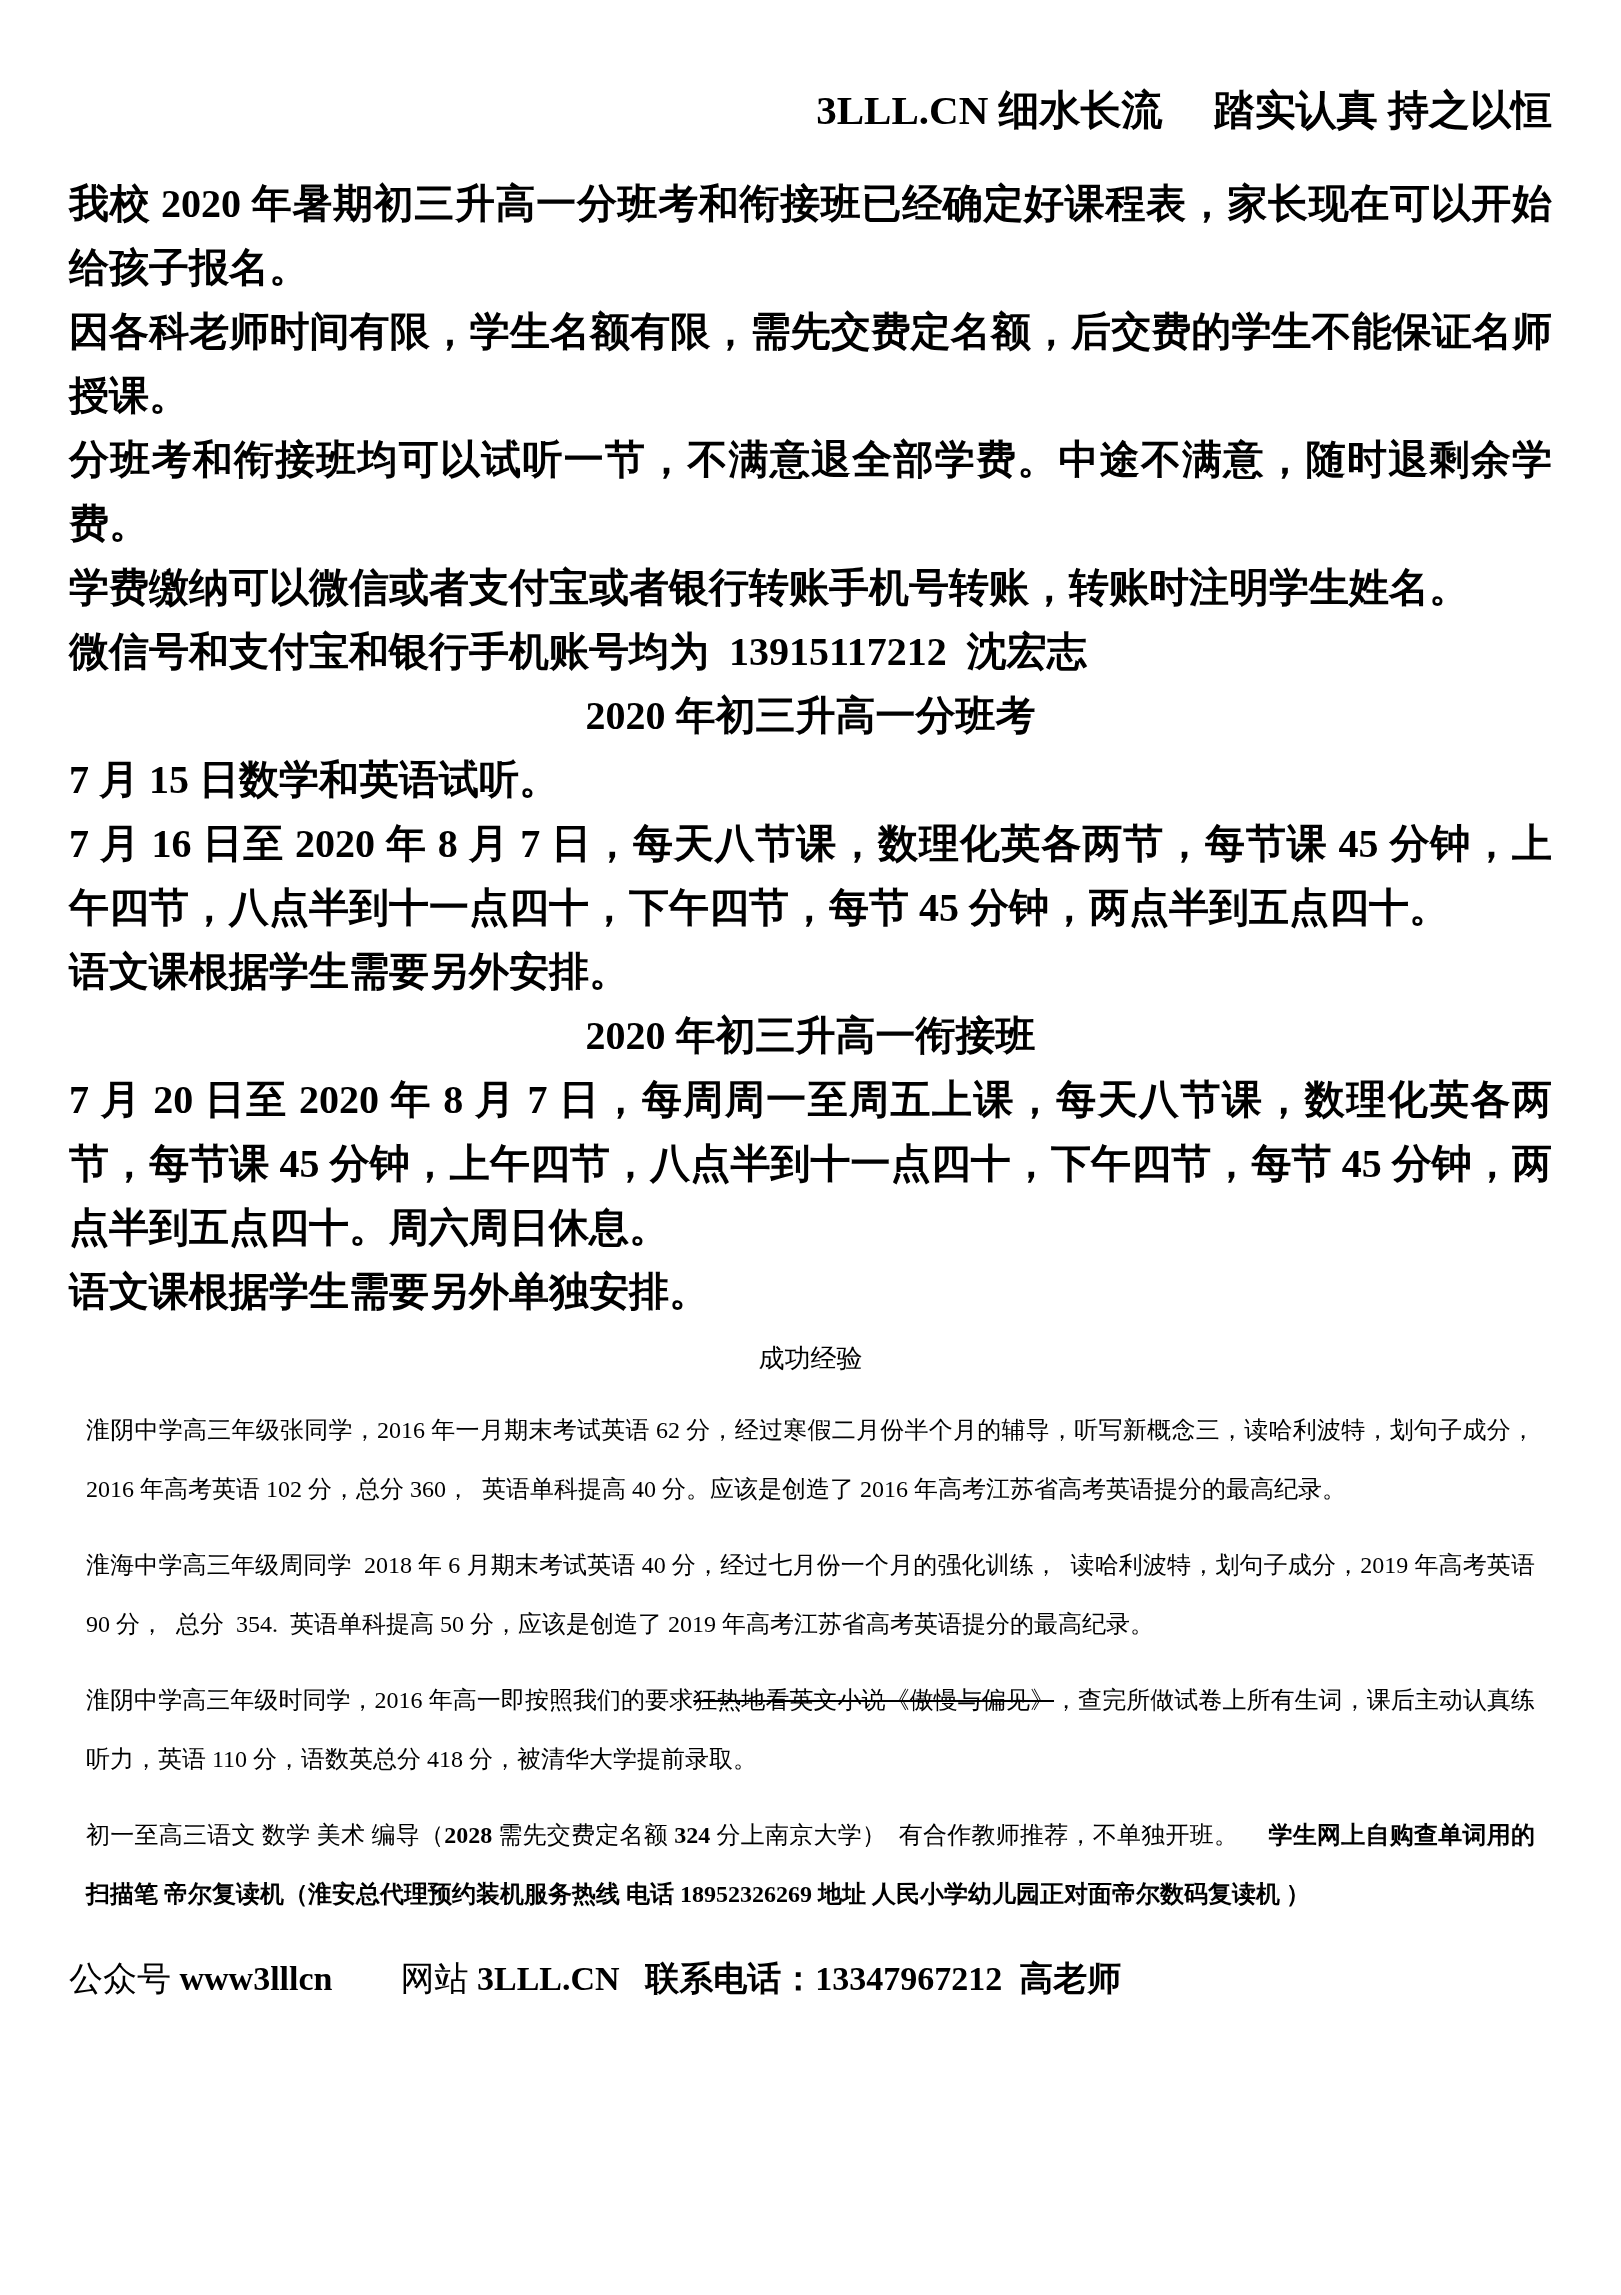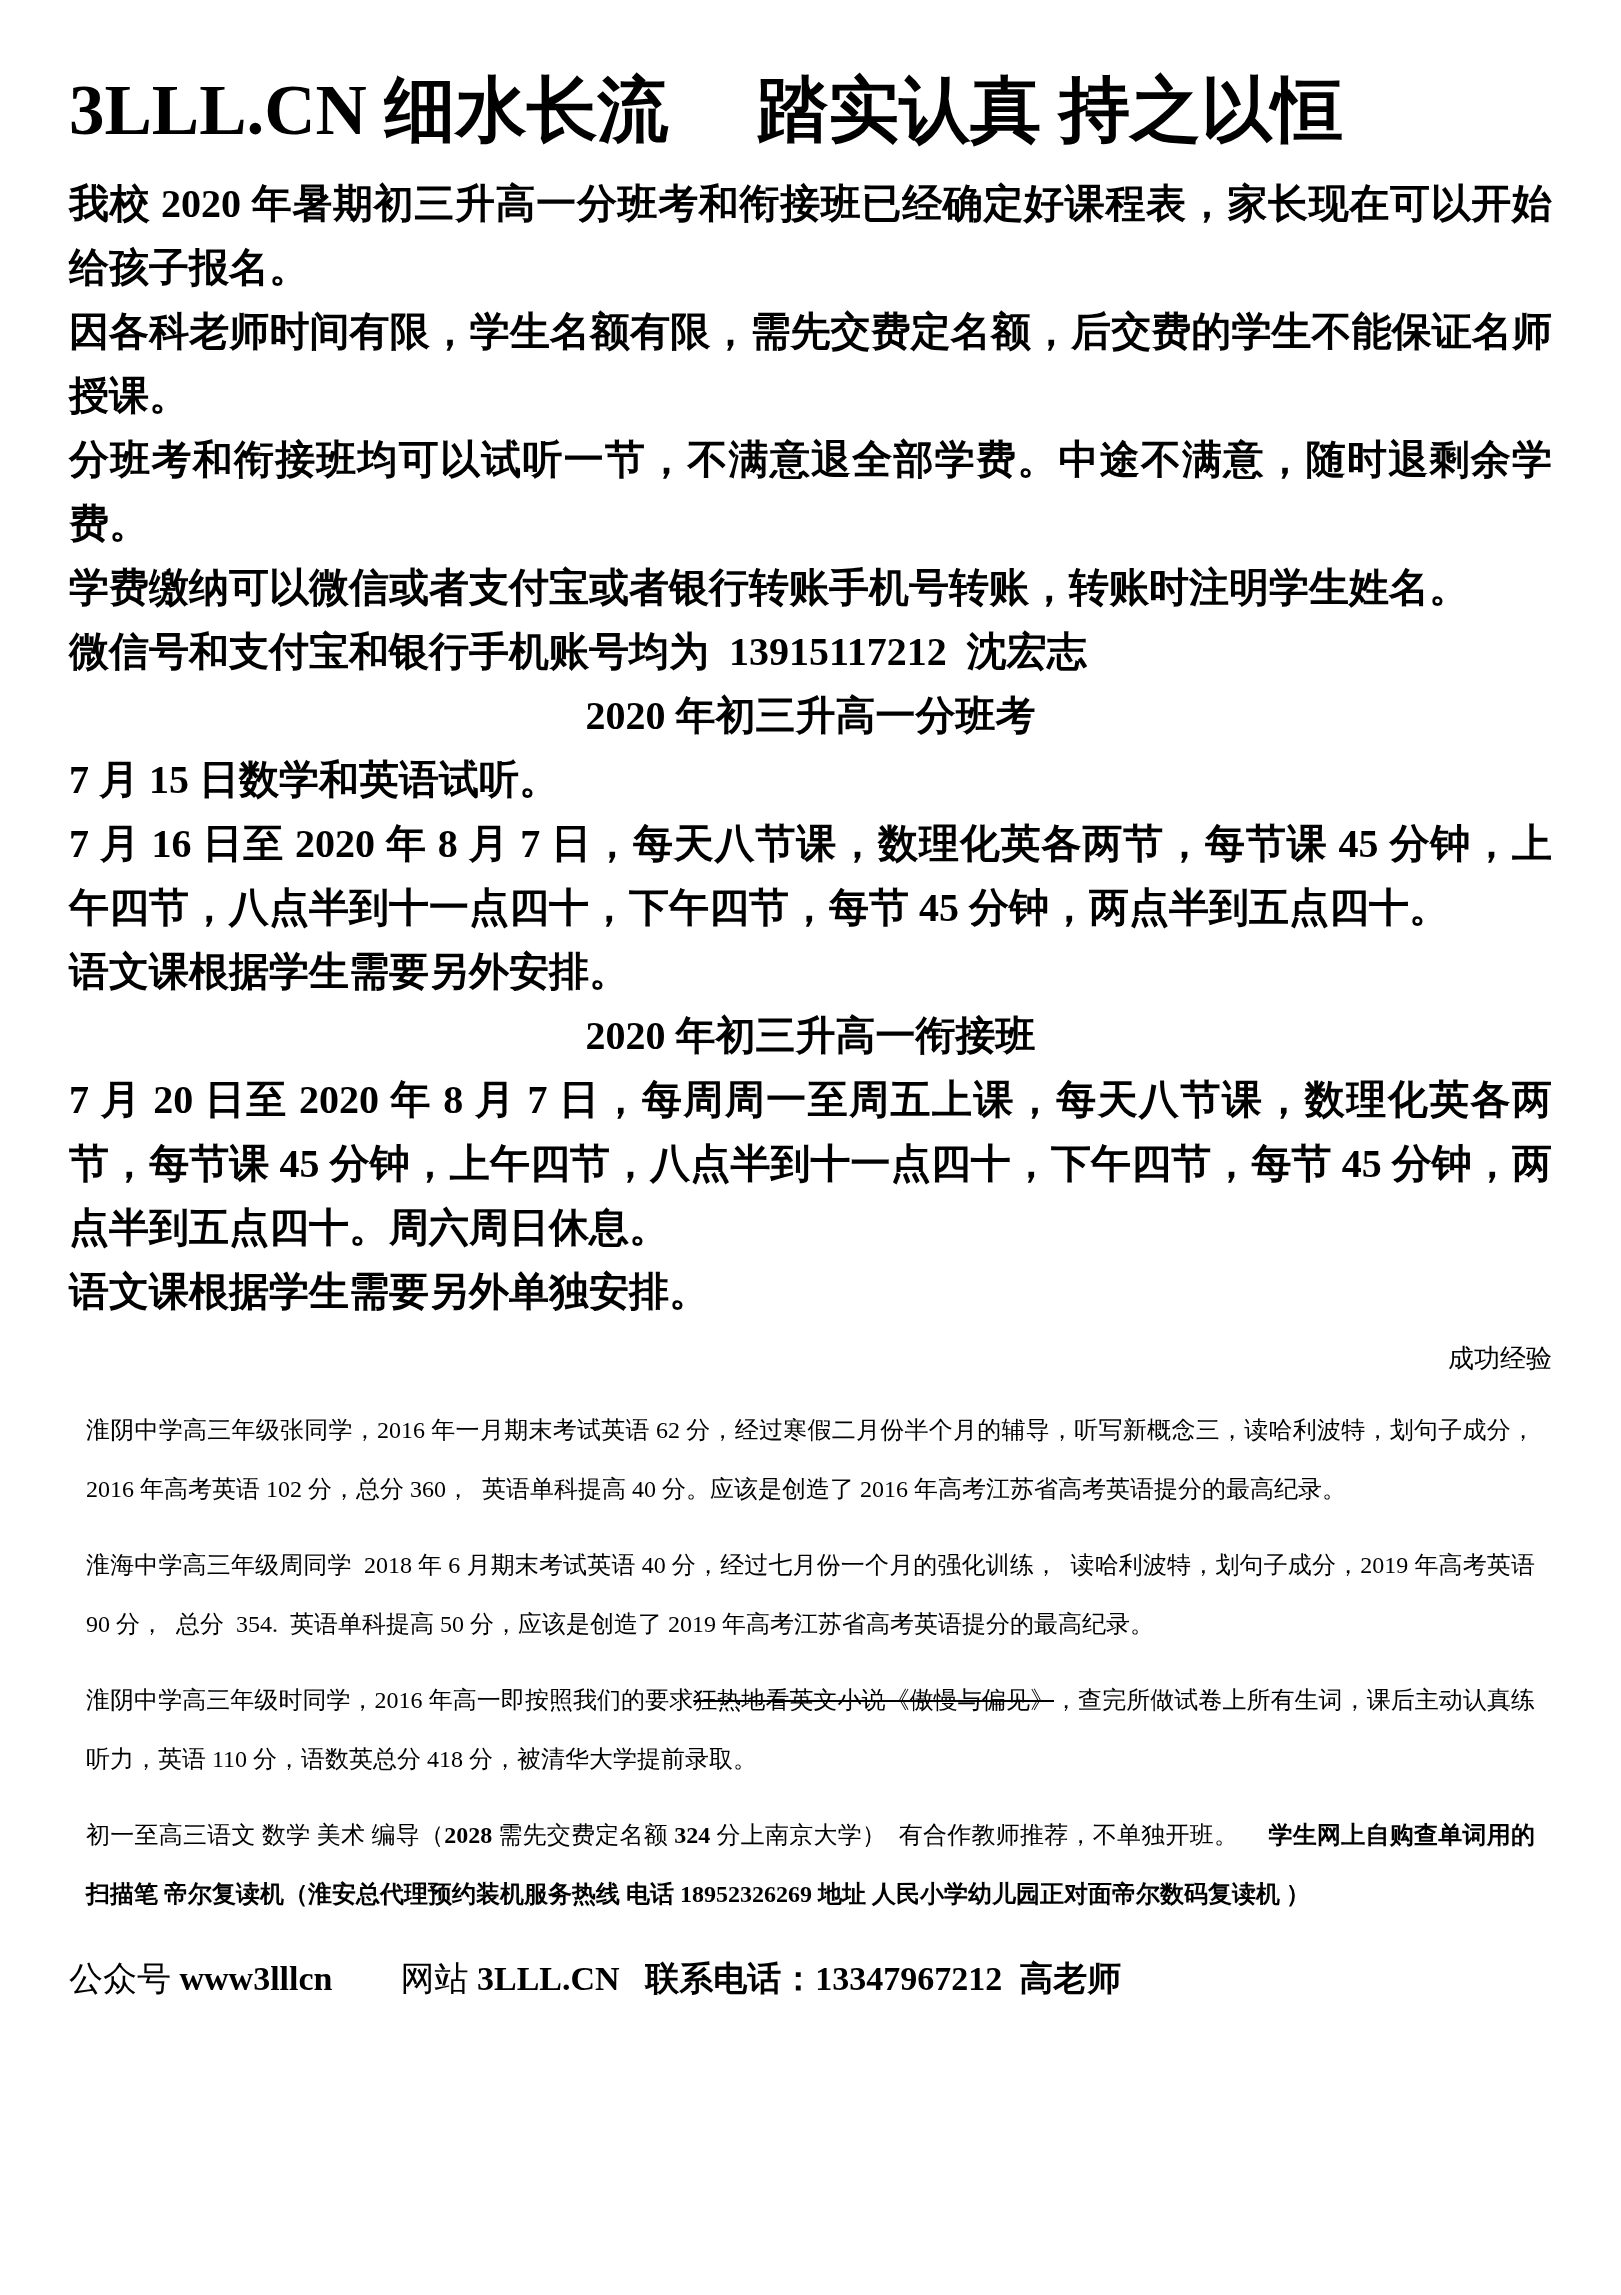--- a/index.html
+++ b/index.html
@@ -16,43 +16,43 @@
   }
   .page {
     box-sizing: border-box;
     width: 1621px;
     min-height: 2295px;
     padding: 70px 69px 43px 69px;
     background: #ffffff;
   }
   .title {
     margin: 0 0 22px 0;
-    font-size: 71px;
+    font-size: 41px;
     font-weight: bold;
     line-height: 80px;
-    text-align: left;
+    text-align: right;
     white-space: pre-wrap;
   }
   p.body {
     margin: 0;
     font-size: 40px;
     font-weight: bold;
     line-height: 64px;
     text-align: justify;
     white-space: pre-wrap;
   }
   p.body.center {
     text-align: center;
   }
   .success-heading {
     margin: 19px 0 26px 0;
     font-size: 26px;
     font-weight: normal;
     line-height: 32px;
-    text-align: right;
+    text-align: center;
     white-space: pre-wrap;
   }
   p.small {
     margin: 17px;
     font-size: 24px;
     font-weight: normal;
     line-height: 59px;
     text-align: justify;
     white-space: pre-wrap;
   }

